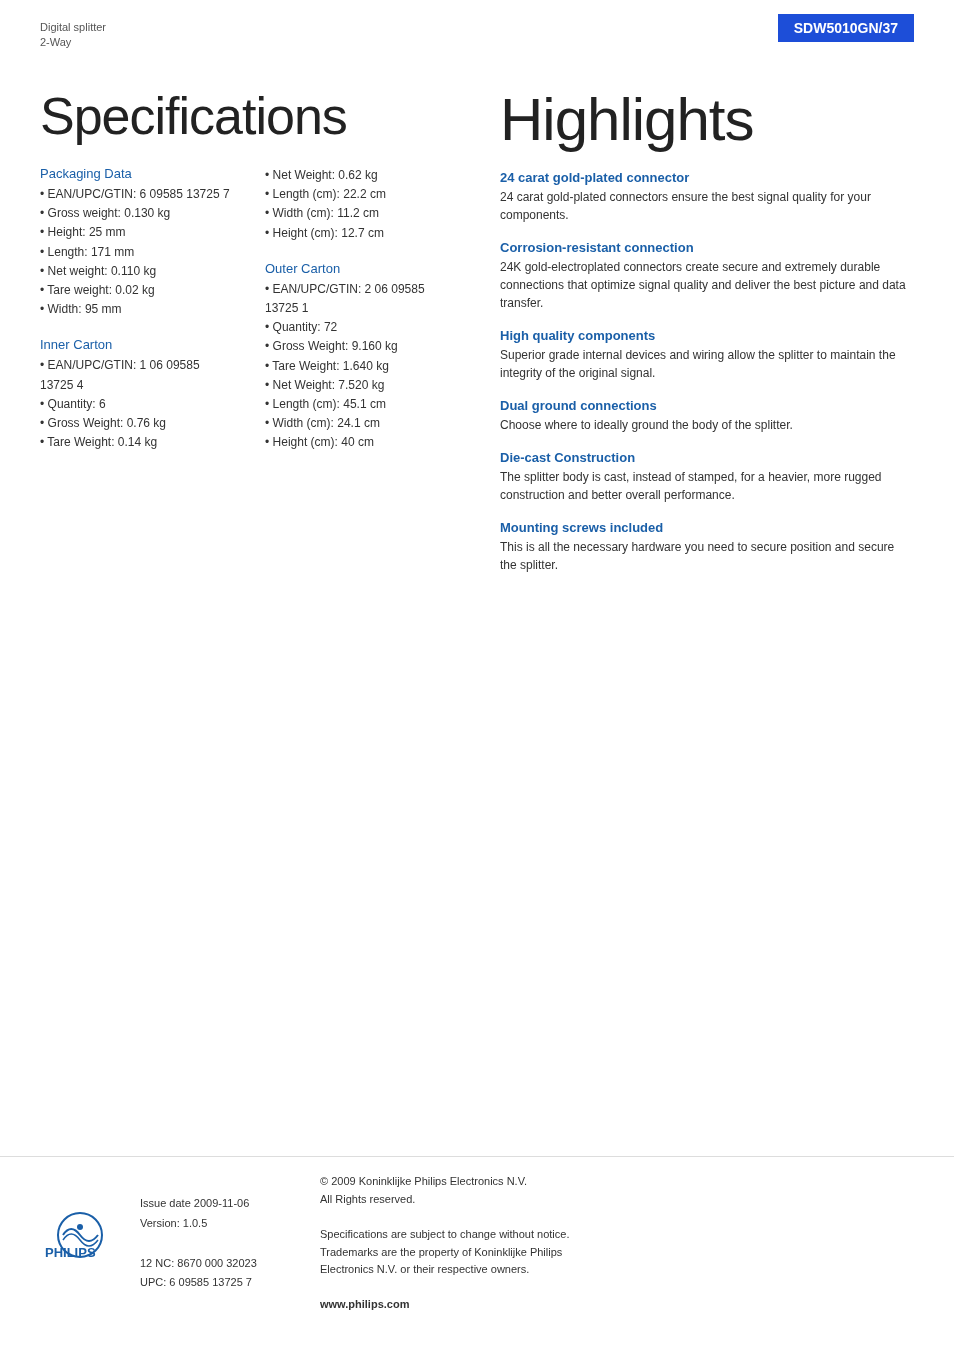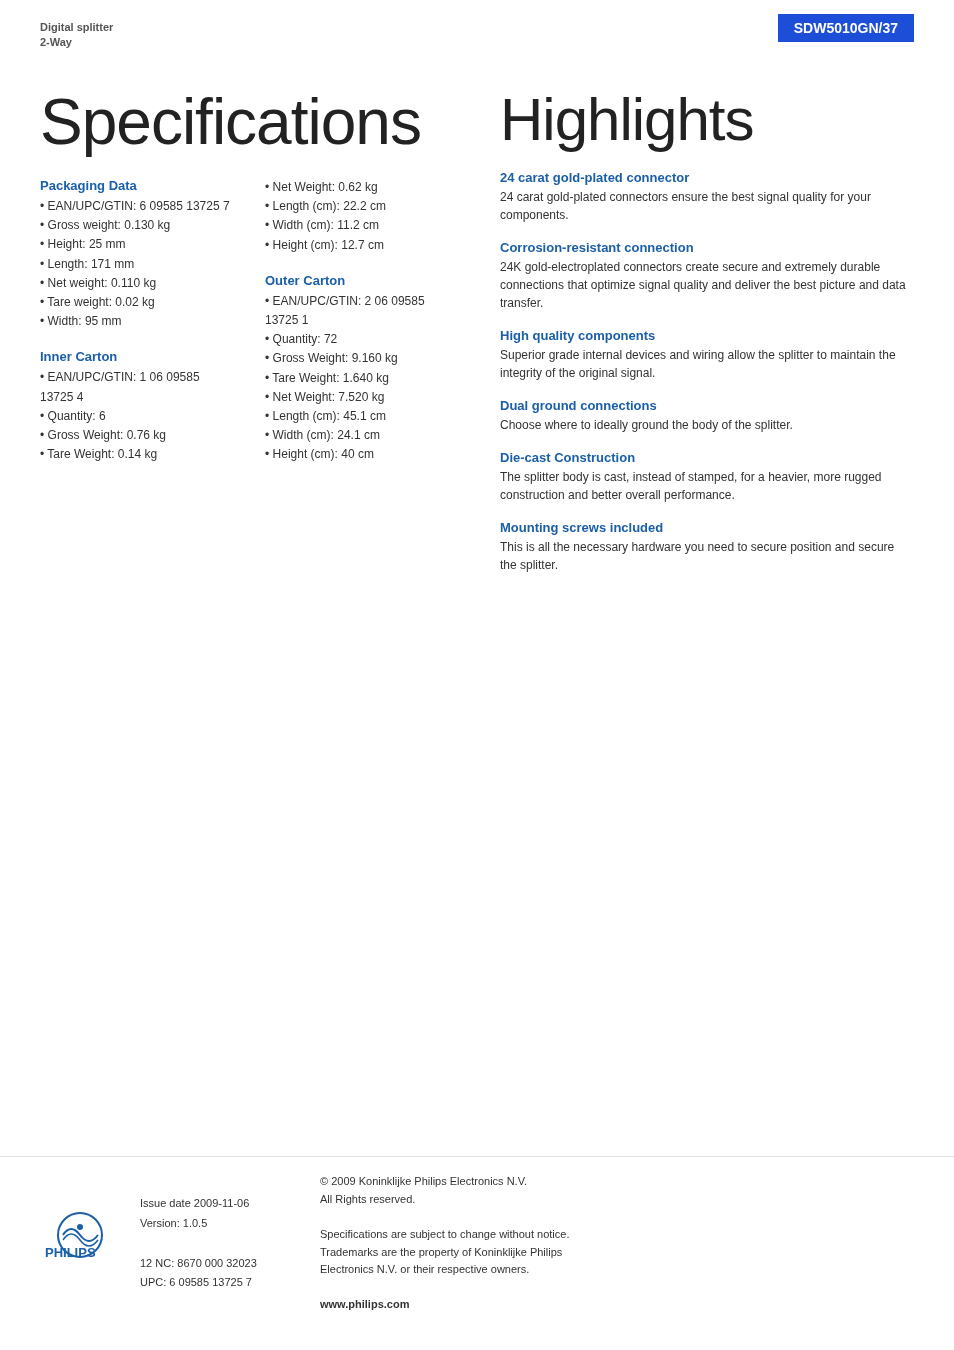--- a/index.html
+++ b/index.html
@@ -21,21 +21,20 @@
     }
 
     
     .header-product {
       position: absolute;
       top: 20px;
       left: 40px;
       font-size: 11px;
       color: #555;
       line-height: 1.4;
-      font-weight: bold;
     }
 
     .header-model-box {
       position: absolute;
       top: 14px;
       right: 40px;
       background: #1d4ed8;
       color: #fff;
       font-size: 14px;
       font-weight: bold;
@@ -52,21 +51,21 @@
     .left-col {
       flex: 0 0 420px;
     }
 
     .right-col {
       flex: 1;
     }
 
     
     .page-title {
-      font-size: 64px;
+      font-size: 52px;
       font-weight: 300;
       color: #222;
       margin-bottom: 24px;
       letter-spacing: -1px;
       line-height: 1;
     }
 
     .highlights-title {
       font-size: 60px;
       font-weight: 300;
@@ -76,21 +75,21 @@
       line-height: 1;
     }
 
     
     .spec-section {
       margin-bottom: 18px;
     }
 
     .spec-section-title {
       color: #1a5fa8;
-      font-weight: bold;
+      font-weight: normal;
       font-size: 13px;
       margin-bottom: 4px;
     }
 
     .spec-list {
       list-style: none;
       padding: 0;
     }
 
     .spec-list li {

